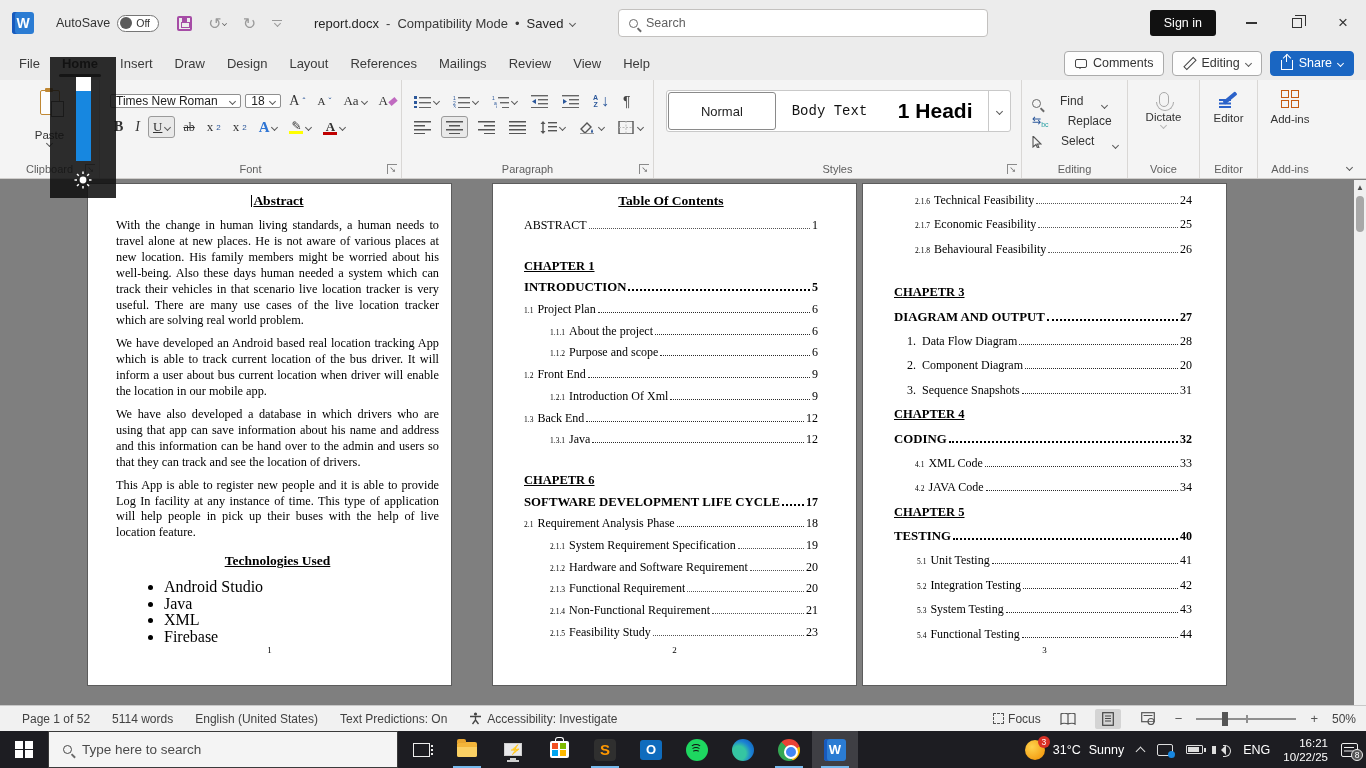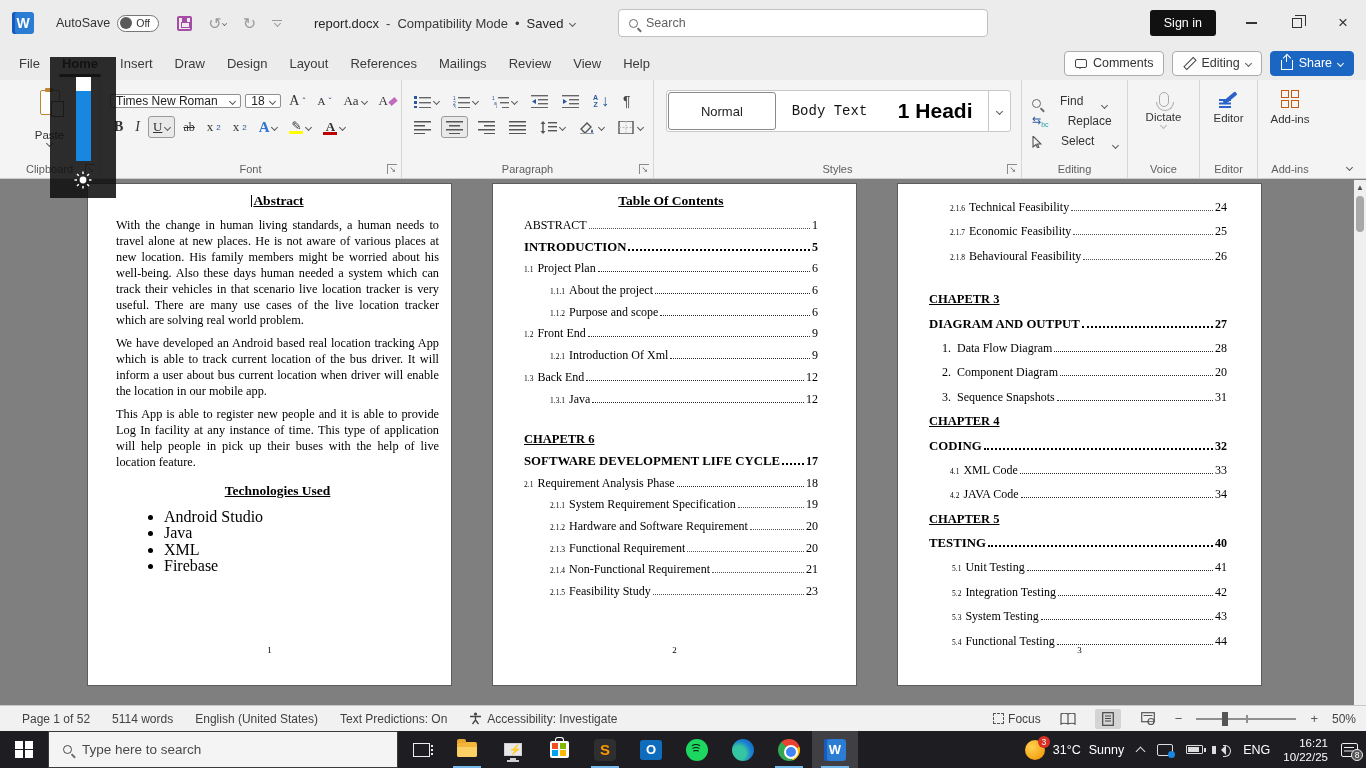--- a/index.html
+++ b/index.html
@@ -101,21 +101,21 @@
   #osd{position:absolute;left:50px;top:57px;width:66px;height:141px;background:rgba(16,16,16,.88);z-index:40;display:flex;flex-direction:column;align-items:center}
   .osd-track{margin-top:20px;width:15px;height:84px;background:#fff;position:relative}
   .osd-fill{position:absolute;left:0;bottom:0;width:100%;height:70px;background:#1787e0}
   .sun{margin-top:10px}
 
   
   #docarea{position:absolute;left:0;top:180px;width:1366px;height:525px;background:#7f7f7f}
   .page{position:absolute;top:3px;width:365px;height:503px;background:#fff;border:1px solid #5c5c5c;font-family:"Liberation Serif",serif;color:#000}
   #page1{left:87px;padding:9px 12px 0 28px}
   #page2{left:492px;padding:9px 38px 0 31px}
-  #page3{left:897px;padding:16px 34px 0 31px}
+  #page3{left:862px;padding:9px 34px 0 31px}
   .pgnum{position:absolute;bottom:30px;left:0;right:0;text-align:center;font-size:9px}
   .dochead{text-align:center;font-weight:bold;text-decoration:underline;font-size:13.5px;margin-bottom:9px}
   .caret{display:inline-block;width:1px;height:12px;background:#000;vertical-align:-2px;margin-right:1px}
   .para{text-align:justify;font-size:12.3px;line-height:15.9px;margin-bottom:7px}
   .techhead{margin-top:12px;margin-bottom:10px}
   ul.tech{padding-left:48px;font-size:16px;line-height:16.6px}
   
   .toc-row{display:flex;align-items:baseline;font-size:12px;white-space:nowrap}
   #page2 .toc-row{height:21.7px}
   #page3 .toc-row{height:24.4px}
@@ -565,39 +565,43 @@
       </g>
   </svg>
 </div>
 
 <div id="docarea">
   <div class="page" id="page1">
     <div class="dochead"><span class="caret"></span><span>Abstract</span></div>
     <div id="abstract-paras">
         <div class="para">With the change in human living standards, a human needs to travel alone at new places. He is not aware of various places at new location. His family members might be worried about his well-being. Also these days human needed a system which can track their vehicles in that scenario live location tracker is very useful. There are many use cases of the live location tracker which are solving real world problem.</div>
         <div class="para">We have developed an Android based real location tracking App which is able to track current location of the bus driver. It will inform a user about bus current location when driver will enable the location in our mobile app.</div>
+        <div class="para">We have also developed a database in which drivers who are using that app can save information about his name and address and this information can be hand over to the admin and users so that they can track and see the location of drivers.</div>
         <div class="para">This App is able to register new people and it is able to provide Log In facility at any instance of time. This type of application will help people in pick up their buses with the help of live location feature.</div>
       </div>
     <div class="dochead techhead">Technologies Used</div>
     <ul class="tech" id="tech-list">
         <li>Android Studio</li>
         <li>Java</li>
         <li>XML</li>
         <li>Firebase</li>
       </ul>
     <div class="pgnum">1</div>
   </div>
 
   <div class="page" id="page2">
     <div class="dochead">Table Of Contents</div>
     <div id="toc-page2">
         <div class="toc-row l1 fine">
           <span class="t">ABSTRACT</span>
           <span class="leader"></span>
           <span class="pg">1</span>
+        </div>
+        <div class="toc-row chapter gap">
+          <span class="chap-text">CHAPTER 1</span>
         </div>
         <div class="toc-row main">
           <span class="t">INTRODUCTION</span>
           <span class="leader"></span>
           <span class="pg">5</span>
         </div>
         <div class="toc-row l1">
           <span class="prefix">1.1</span>
           <span class="t">Project Plan</span>
           <span class="leader"></span>

